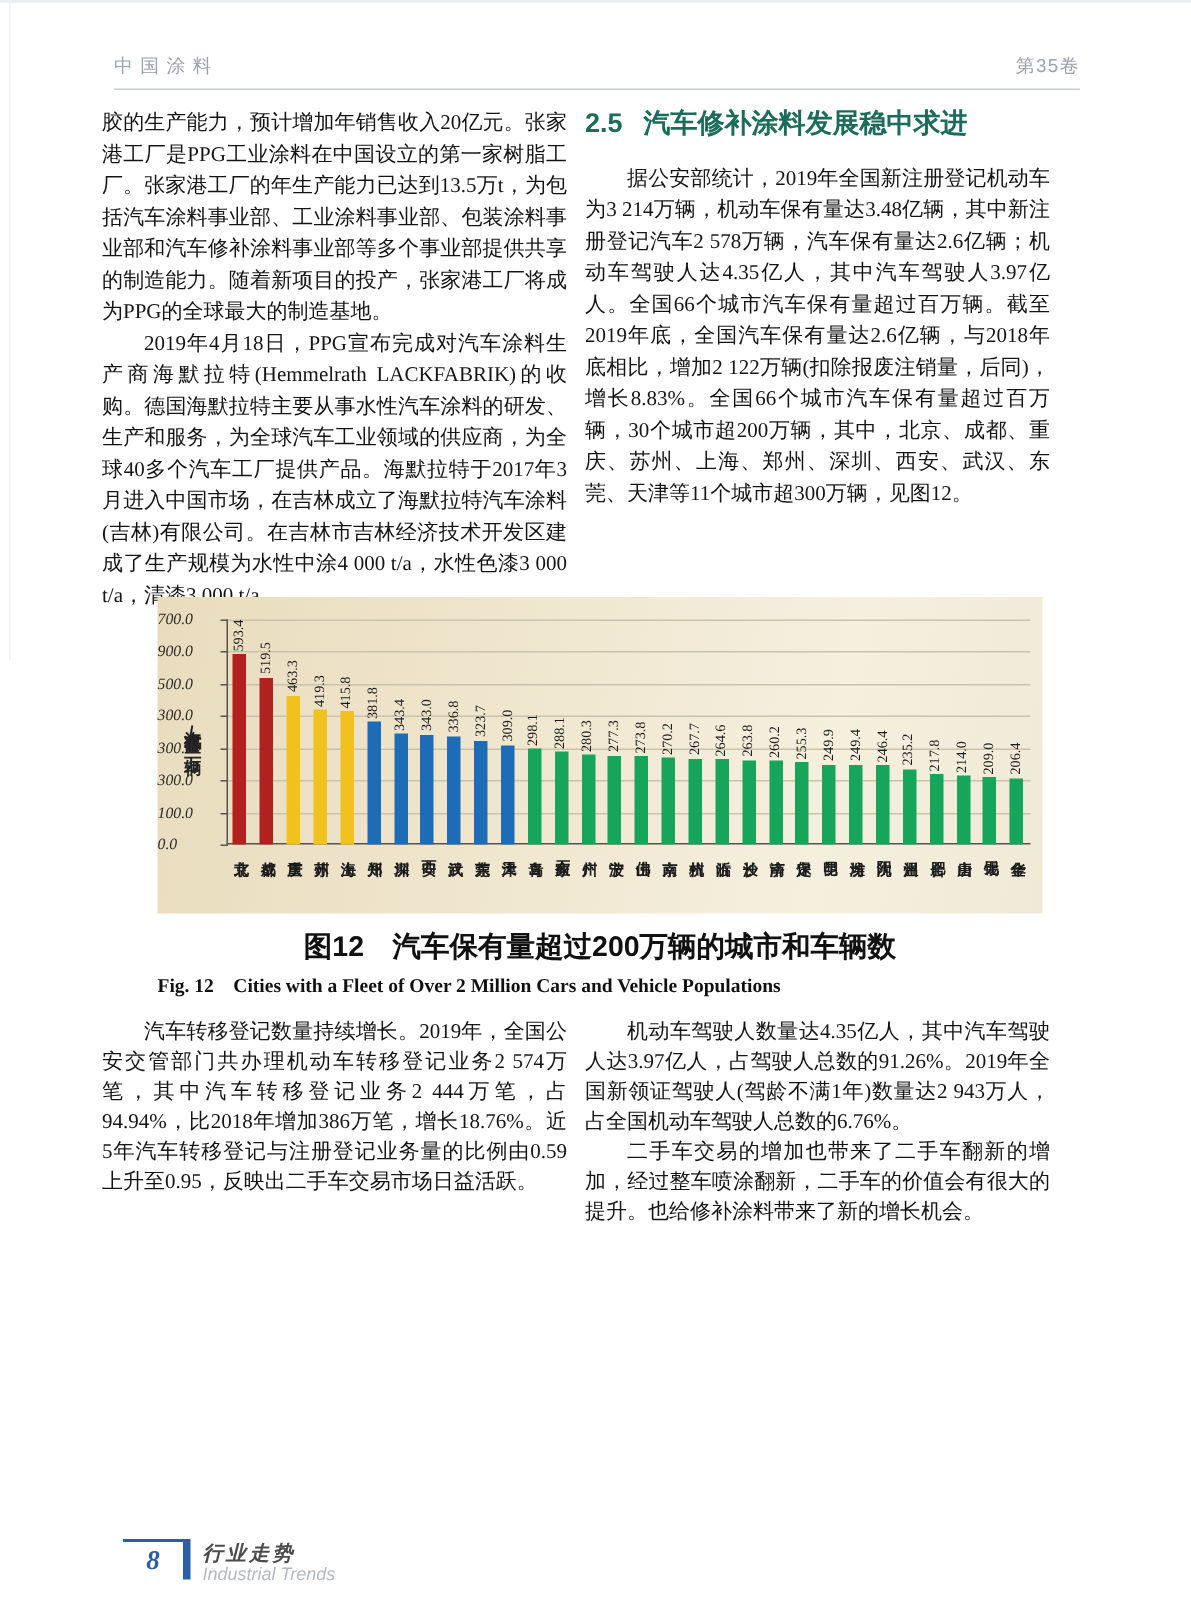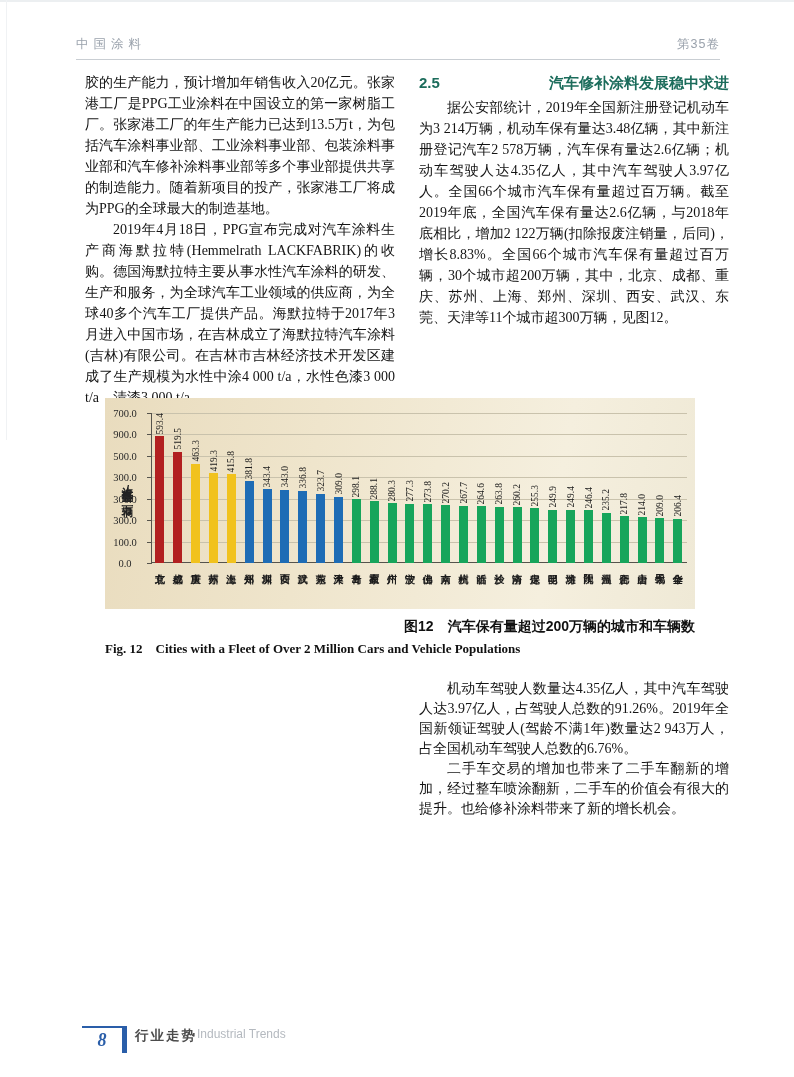--- a/index.html
+++ b/index.html
@@ -19,34 +19,34 @@
     display:flex; justify-content:space-between; align-items:flex-end;
     padding-bottom:6px; border-bottom:1px solid #c9ced3;
     color:#9aa2ac; font-size:12.5px;
     font-family:"Liberation Sans","DejaVu Sans",sans-serif;
     gap:30px;
   }
   .journal-name { letter-spacing:5px; }
   .volume-no { letter-spacing:1px; }
 
   
-  .cols { position:absolute; left:85px; width:644px; display:flex; gap:24px; }
+  .cols { position:absolute; left:68px; width:644px; display:flex; gap:12px; }
   .cols-top { top:72px; }
   .cols-bottom { top:679px; }
   .col { width:310px; }
   .col p {
     font-size:14px; line-height:21px; text-align:justify;
     text-justify:inter-ideograph;
   }
   .cols-bottom .col p { line-height:20px; }
   .col p.indent { text-indent:2em; }
   .section-heading {
     font-family:"Liberation Sans","DejaVu Sans",sans-serif;
-    font-weight:bold; color:#1b6c5b; font-size:15px; line-height:21px;
-    margin-bottom:4px; display:flex; gap:14px;justify-content:space-between;
+    font-weight:bold; color:#1b6c5b; font-size:18px; line-height:21px;
+    margin-bottom:16px; display:flex; gap:14px;
   }
 
   
   .figure { position:absolute; top:398px; left:105px; width:590px; }
   .chart-panel {
     position:relative; width:590px; height:211px;
     background:linear-gradient(100deg,#e9dcbe 0%,#efe5cc 35%,#f5efde 75%,#efe9d6 100%);
     overflow:visible;
   }
   .y-axis-title {
@@ -57,23 +57,24 @@
     left:22px;
   }
   .plot {
     position:absolute; left:46px; top:15px; width:536px; height:150px;
     border-left:1px solid #55534c; border-bottom:1px solid #55534c;
     overflow:visible;
   }
   .gridline { position:absolute; left:0; width:100%; height:1px; background:#c9c2ac; }
   .tickmark { position:absolute; left:-5px; width:5px; height:1px; background:#55534c; }
   .ytick {
-    position:absolute; right:548px; width:40px; text-align:center;
+    position:absolute; right:548px; width:40px; text-align:left;
     font-size:10.5px; color:#2a2a2a; line-height:11px;
     font-family:"Liberation Serif","DejaVu Serif",serif;
+    font-style:italic;
   }
   .bars-row, .cities-row {
     position:absolute; left:46px; width:536px; display:flex;
   }
   .bars-row { top:15px; height:150px; align-items:flex-end; }
   .cities-row { top:168px; height:43px; align-items:flex-start; }
   .chart-col { flex:1 1 0; display:flex; flex-direction:column; align-items:center; justify-content:flex-end; height:100%; overflow:visible; }
   .bar { width:9px; }
   .bar-value {
     writing-mode:vertical-rl; transform:rotate(180deg);
@@ -86,42 +87,42 @@
     font-family:"Liberation Sans","DejaVu Sans",sans-serif;
     font-weight:bold; font-size:10px; line-height:11px; color:#1c1c1c;
     letter-spacing:0px;
   }
   .x-axis-title {
     margin-top:3px; text-align:center;
     font-family:"Liberation Sans","DejaVu Sans",sans-serif;
     font-weight:bold; font-size:12.5px; color:#1c1c1c; letter-spacing:2px;
   }
   .caption-zh {
-    margin-top:9px; text-align:right;
-    font-family:"Liberation Sans","DejaVu Sans",sans-serif;
-    font-weight:bold; font-size:14px; color:#111;
+    margin-top:9px; text-align:center;
+    font-family:"Liberation Sans","DejaVu Sans",sans-serif;
+    font-weight:bold; font-size:19px; color:#111;
   }
   .caption-en {
     margin-top:4px; text-align:left;
     font-family:"Liberation Serif","DejaVu Serif",serif;
     font-weight:bold; font-size:13px; color:#111;
   }
 
   
   .footer { position:absolute; left:82px; top:1026px; display:flex; align-items:flex-start; }
   .page-num-box {
     border-top:2.5px solid #2a5ea9; width:40px; height:27px;
     display:flex; align-items:center; justify-content:center;
   }
   .page-num {
     font-family:"Liberation Serif","DejaVu Serif",serif; font-style:italic;
     font-size:18px; color:#2a5ea9; font-weight:bold;
   }
   .footer-bar { width:5px; height:27px; background:#2a5ea9; margin-right:8px; }
-  .footer-text { display:flex; justify-content:center; padding-top:2px; }
+  .footer-text { display:flex; flex-direction:column; justify-content:center; padding-top:2px;font-style:italic; }
   .footer-zh {
     font-family:"Liberation Sans","DejaVu Sans",sans-serif; font-weight:bold;
     font-size:13.5px; color:#4c4c4c; letter-spacing:2px; line-height:15px;
   }
   .footer-en {
     font-family:"Liberation Sans","DejaVu Sans",sans-serif;
     font-size:12px; color:#b4b9bf; line-height:12px;
   }
 </style>
 </head>
@@ -394,20 +395,21 @@
           <div class="ytick" style="position: absolute; left: 0px; width: 40px; top: 31.4286px;">900.0</div>
           <div class="ytick" style="position: absolute; left: 0px; width: 40px; top: 10px;">700.0</div>
         </div>
     </div>
     <div class="caption-zh">图12　汽车保有量超过200万辆的城市和车辆数</div>
     <div class="caption-en">Fig. 12　Cities with a Fleet of Over 2 Million Cars and Vehicle Populations</div>
   </div>
 
   <div class="cols cols-bottom">
     <div class="col">
+      <p class="indent">汽车转移登记数量持续增长。2019年，全国公安交管部门共办理机动车转移登记业务2 574万笔，其中汽车转移登记业务2 444万笔，占94.94%，比2018年增加386万笔，增长18.76%。近5年汽车转移登记与注册登记业务量的比例由0.59上升至0.95，反映出二手车交易市场日益活跃。</p>
     </div>
     <div class="col">
       <p class="indent">机动车驾驶人数量达4.35亿人，其中汽车驾驶人达3.97亿人，占驾驶人总数的91.26%。2019年全国新领证驾驶人(驾龄不满1年)数量达2 943万人，占全国机动车驾驶人总数的6.76%。</p>
       <p class="indent">二手车交易的增加也带来了二手车翻新的增加，经过整车喷涂翻新，二手车的价值会有很大的提升。也给修补涂料带来了新的增长机会。</p>
     </div>
   </div>
 
   <div class="footer">
     <div class="page-num-box">
       <span class="page-num">8</span>

